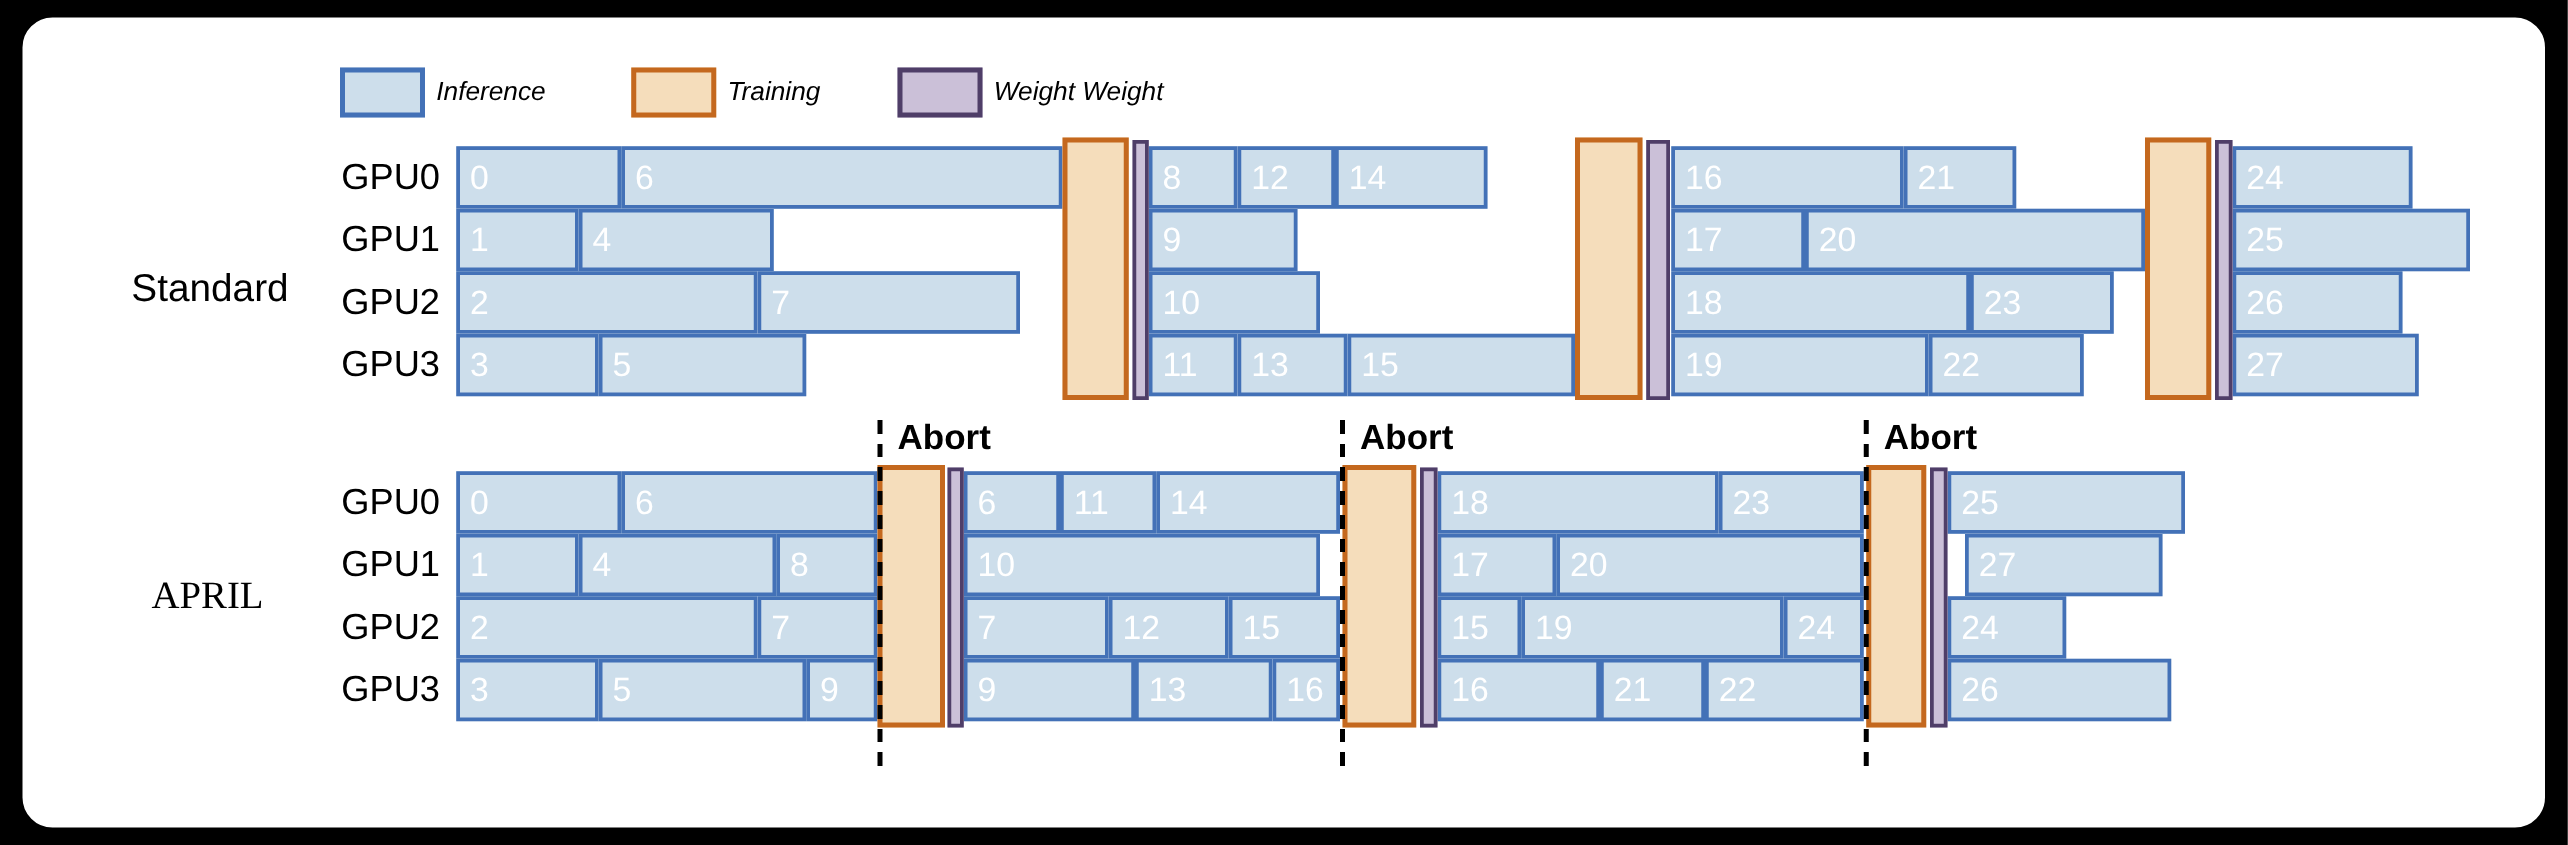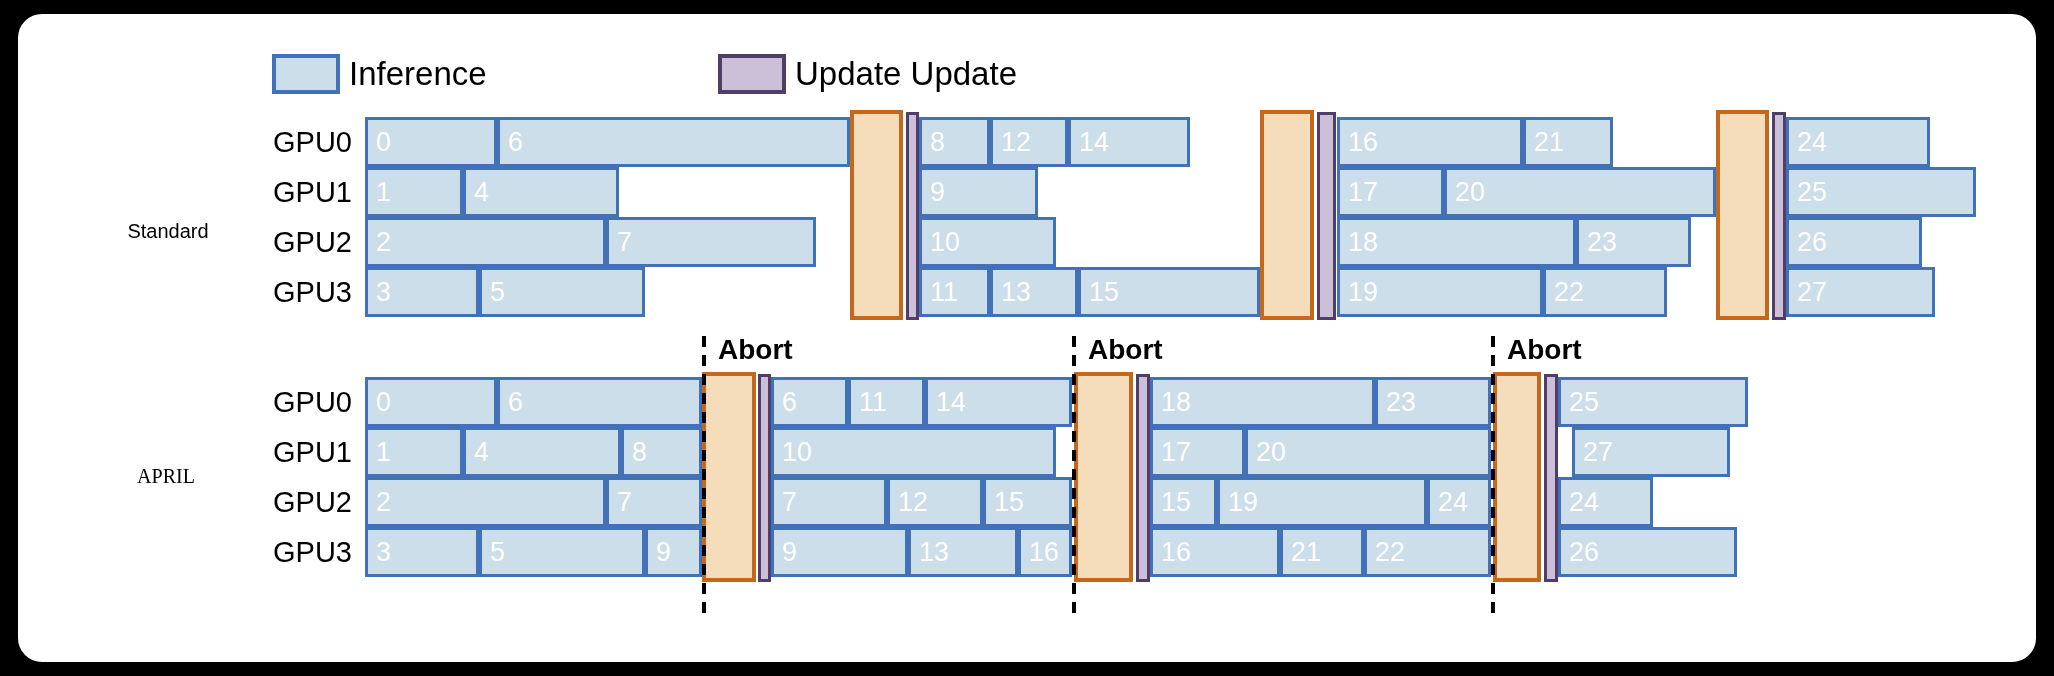--- a/index.html
+++ b/index.html
@@ -2,40 +2,44 @@
 <html><head>
 <meta charset="utf-8">
 <style>
   html,body{margin:0;padding:0;background:#000;width:2054px;height:676px;overflow:hidden;
             font-family:"Liberation Sans", sans-serif;}
   #panel{position:absolute;left:12px;top:8px;width:2018px;height:648px;background:#fff;
          border:6px solid #000;border-radius:30px;}
   .block{position:absolute;box-sizing:border-box;display:flex;align-items:center;
          padding-left:8px;font-size:27px;color:#fff;z-index:2;}
   .gpu-label{position:absolute;width:150px;text-align:right;font-size:29px;color:#000;z-index:1;}
-  .section-label{position:absolute;transform:translate(-50%,-50%);font-size:20px;color:#000;z-index:1;}
+  .section-label{position:absolute;transform:translate(-50%,-50%);font-size:31px;color:#000;z-index:1;}
   .train{position:absolute;box-sizing:border-box;z-index:3;}
   .update{position:absolute;box-sizing:border-box;z-index:4;}
   .abort-line{position:absolute;width:4px;z-index:5;}
   .abort-label{position:absolute;font-size:28px;font-weight:bold;color:#000;z-index:5;}
   .legend-item{position:absolute;display:flex;align-items:center;gap:9px;z-index:2;}
   .legend-swatch{box-sizing:border-box;width:68px;height:40px;}
-  .legend-text{font-size:33px;color:#000;}
+  .legend-text{font-size:21px;color:#000;font-style:italic;}
 </style>
 </head>
 <body>
 
 <div id="panel">
     <div class="legend-item" style="left: 254px; top: 40px;">
       <div class="legend-swatch" style="background: rgb(205, 222, 235); border: 4px solid rgb(67, 113, 183);"></div>
       <span class="legend-text">Inference</span>
     </div>
+    <div class="legend-item" style="left: 487px; top: 40px;">
+      <div class="legend-swatch" style="background: rgb(245, 221, 187); border: 4px solid rgb(196, 104, 30);"></div>
+      <span class="legend-text">Training</span>
+    </div>
     <div class="legend-item" style="left: 700px; top: 40px;">
       <div class="legend-swatch" style="background: rgb(203, 192, 216); border: 4px solid rgb(79, 62, 104);"></div>
-      <span class="legend-text">Update Update</span>
+      <span class="legend-text">Weight Weight</span>
     </div>
     <div class="section-label" style="left: 150px; top: 217px;">Standard</div>
     <div class="gpu-label" style="left: 184px; top: 103px; line-height: 50px;">GPU0</div>
     <div class="block" style="left: 347px; top: 103px; width: 132px; height: 50px; background: rgb(205, 222, 235); border: 3px solid rgb(67, 113, 183);">0</div>
     <div class="block" style="left: 479px; top: 103px; width: 353px; height: 50px; background: rgb(205, 222, 235); border: 3px solid rgb(67, 113, 183);">6</div>
     <div class="block" style="left: 901px; top: 103px; width: 71px; height: 50px; background: rgb(205, 222, 235); border: 3px solid rgb(67, 113, 183);">8</div>
     <div class="block" style="left: 972px; top: 103px; width: 78px; height: 50px; background: rgb(205, 222, 235); border: 3px solid rgb(67, 113, 183);">12</div>
     <div class="block" style="left: 1050px; top: 103px; width: 122px; height: 50px; background: rgb(205, 222, 235); border: 3px solid rgb(67, 113, 183);">14</div>
     <div class="block" style="left: 1319px; top: 103px; width: 186px; height: 50px; background: rgb(205, 222, 235); border: 3px solid rgb(67, 113, 183);">16</div>
     <div class="block" style="left: 1505px; top: 103px; width: 90px; height: 50px; background: rgb(205, 222, 235); border: 3px solid rgb(67, 113, 183);">21</div>

